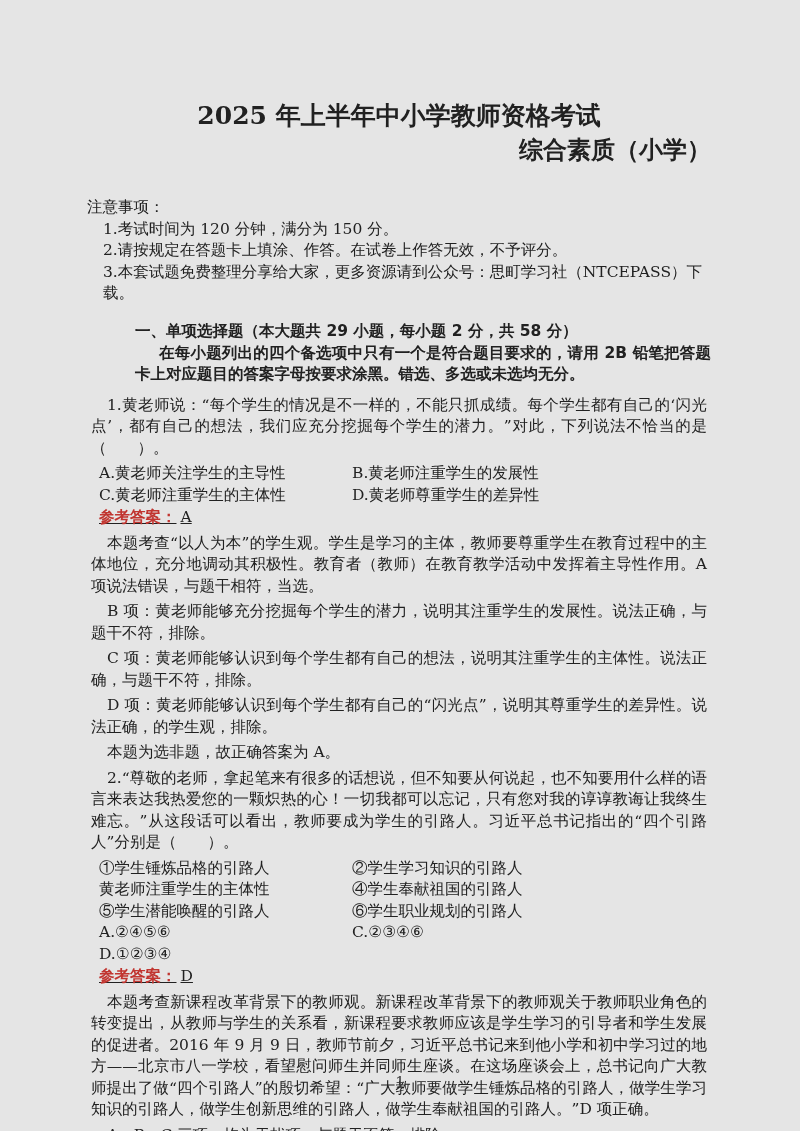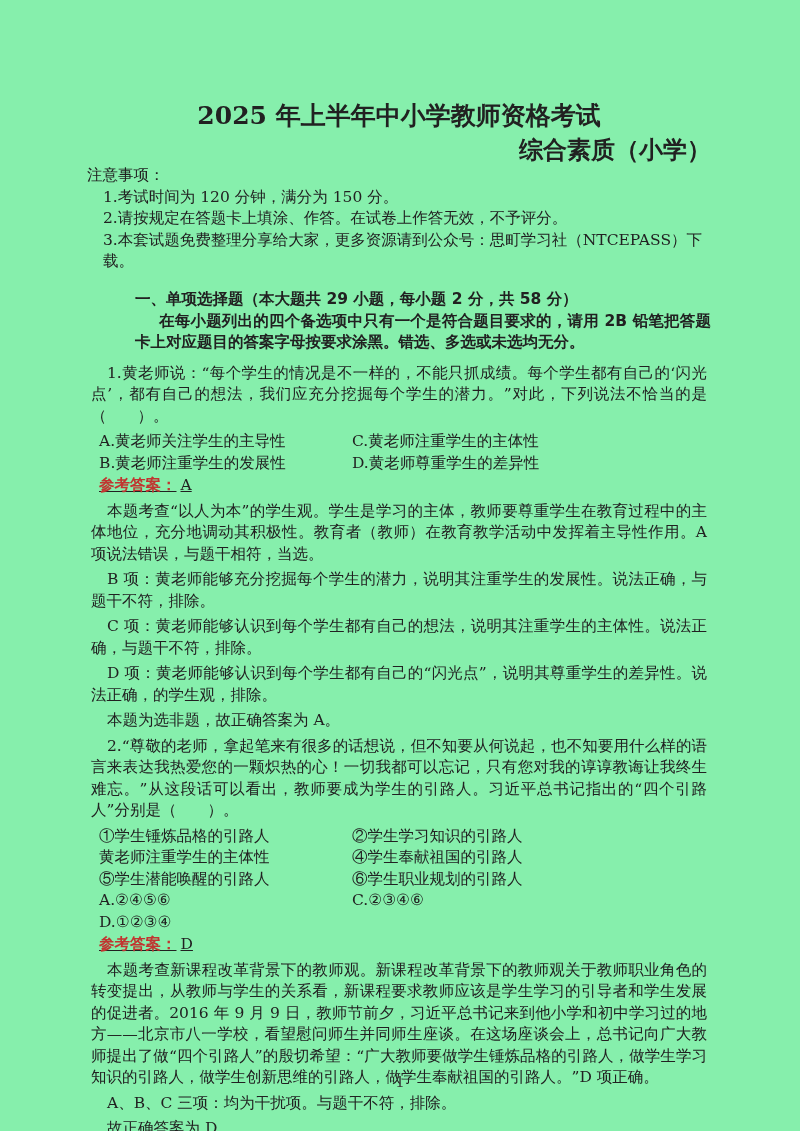--- a/index.html
+++ b/index.html
@@ -5,21 +5,21 @@
   html, body {
     margin: 0;
     padding: 0;
     background: #ffffff;
   }
   .page {
     position: relative;
     width: 800px;
     height: 1131px;
     margin: 0 auto;
-    background: #86efac;
+    background: #e5e5e5;
     box-sizing: border-box;
     padding: 0 89px 0 87px;
     overflow: hidden;
     color: #212121;
     font-family: "DejaVu Serif", "Liberation Serif", serif;
     font-size: 15.5px;
     line-height: 21.5px;
   }
   .title-1 {
     margin: 0;
@@ -29,21 +29,21 @@
     font-size: 25px;
     line-height: 32px;
   }
   .title-2 {
     margin: 3px 0 0 0;
     text-align: right;
     font-weight: bold;
     font-size: 24px;
     line-height: 30px;
   }
-  .notice { }
+  .notice { margin-top: 32px; }
   .notice p { margin: 0; }
   .notice .item { padding-left: 16px; }
   .part { margin-top: 15px; margin-left: 48px; }
   .part-head {
     margin: 0;
     font-family: "DejaVu Sans", "Liberation Sans", sans-serif;
     font-weight: bold;
     font-size: 15.5px;
     line-height: 23px;
   }
@@ -107,22 +107,22 @@
 
   <section class="part">
     <p class="part-head">一、单项选择题（本大题共 29 小题，每小题 2 分，共 58 分）</p>
     <p class="part-instr">在每小题列出的四个备选项中只有一个是符合题目要求的，请用 2B 铅笔把答题卡上对应题目的答案字母按要求涂黑。错选、多选或未选均无分。</p>
   </section>
 
   <article class="question">
     <p class="para stem-gap">1.黄老师说：“每个学生的情况是不一样的，不能只抓成绩。每个学生都有自己的‘闪光点’，都有自己的想法，我们应充分挖掘每个学生的潜力。”对此，下列说法不恰当的是（　　）。</p>
     <div class="opts">
       <span class="opt">A.黄老师关注学生的主导性</span>
+      <span class="opt">B.黄老师注重学生的发展性</span>
       <span class="opt">C.黄老师注重学生的主体性</span>
-      <span class="opt">B.黄老师注重学生的发展性</span>
       <span class="opt">D.黄老师尊重学生的差异性</span>
     </div>
     <p class="answer-line"><span class="answer-label">参考答案：</span><span class="answer-value">A</span></p>
     <p class="para">本题考查“以人为本”的学生观。学生是学习的主体，教师要尊重学生在教育过程中的主体地位，充分地调动其积极性。教育者（教师）在教育教学活动中发挥着主导性作用。A 项说法错误，与题干相符，当选。</p>
     <p class="para">B 项：黄老师能够充分挖掘每个学生的潜力，说明其注重学生的发展性。说法正确，与题干不符，排除。</p>
     <p class="para">C 项：黄老师能够认识到每个学生都有自己的想法，说明其注重学生的主体性。说法正确，与题干不符，排除。</p>
     <p class="para">D 项：黄老师能够认识到每个学生都有自己的“闪光点”，说明其尊重学生的差异性。说法正确，的学生观，排除。</p>
     <p class="para">本题为选非题，故正确答案为 A。</p>
   </article>
 

